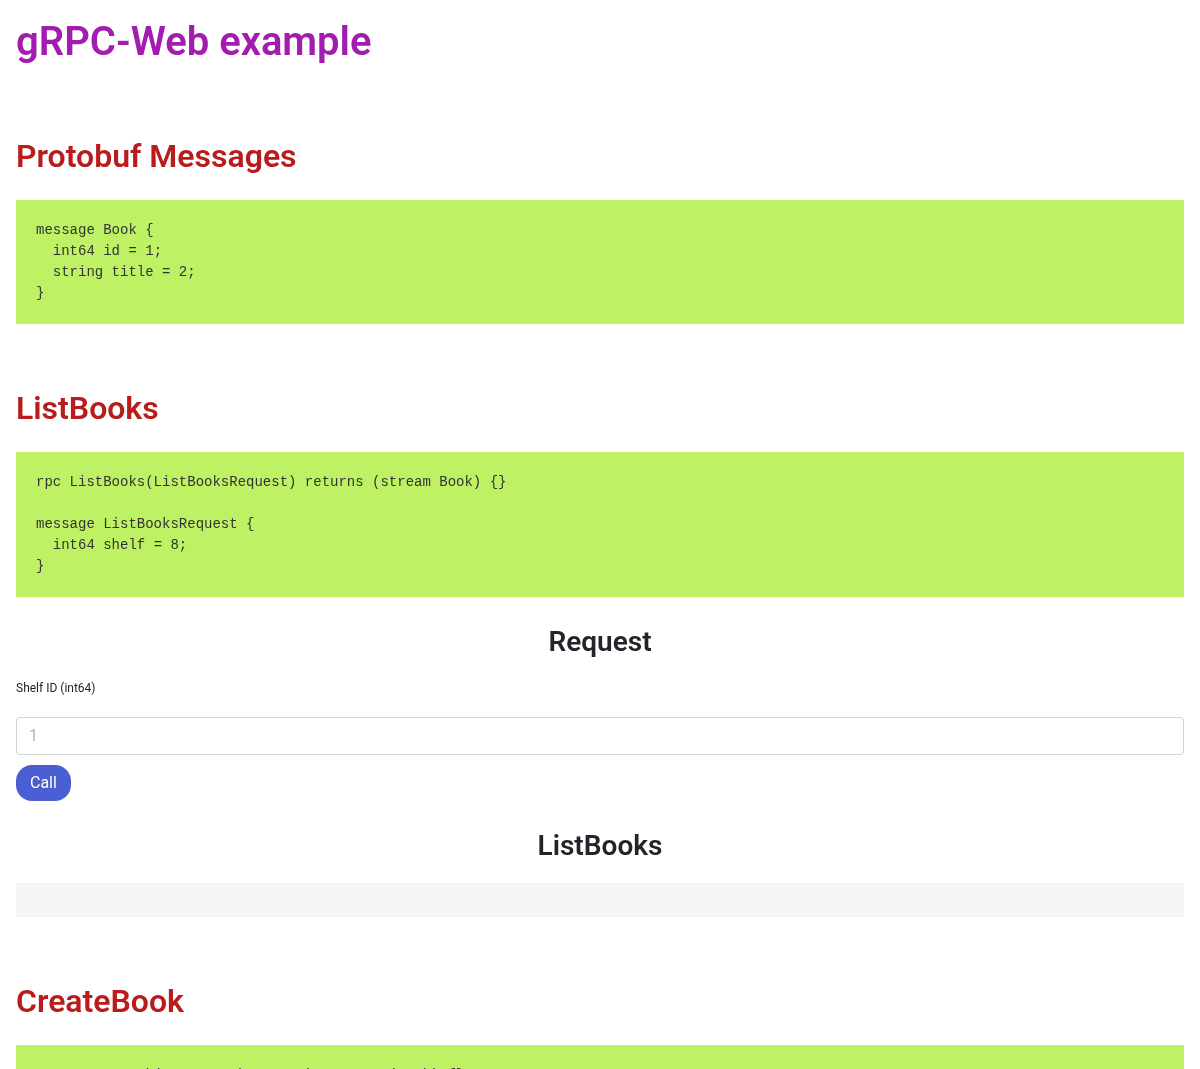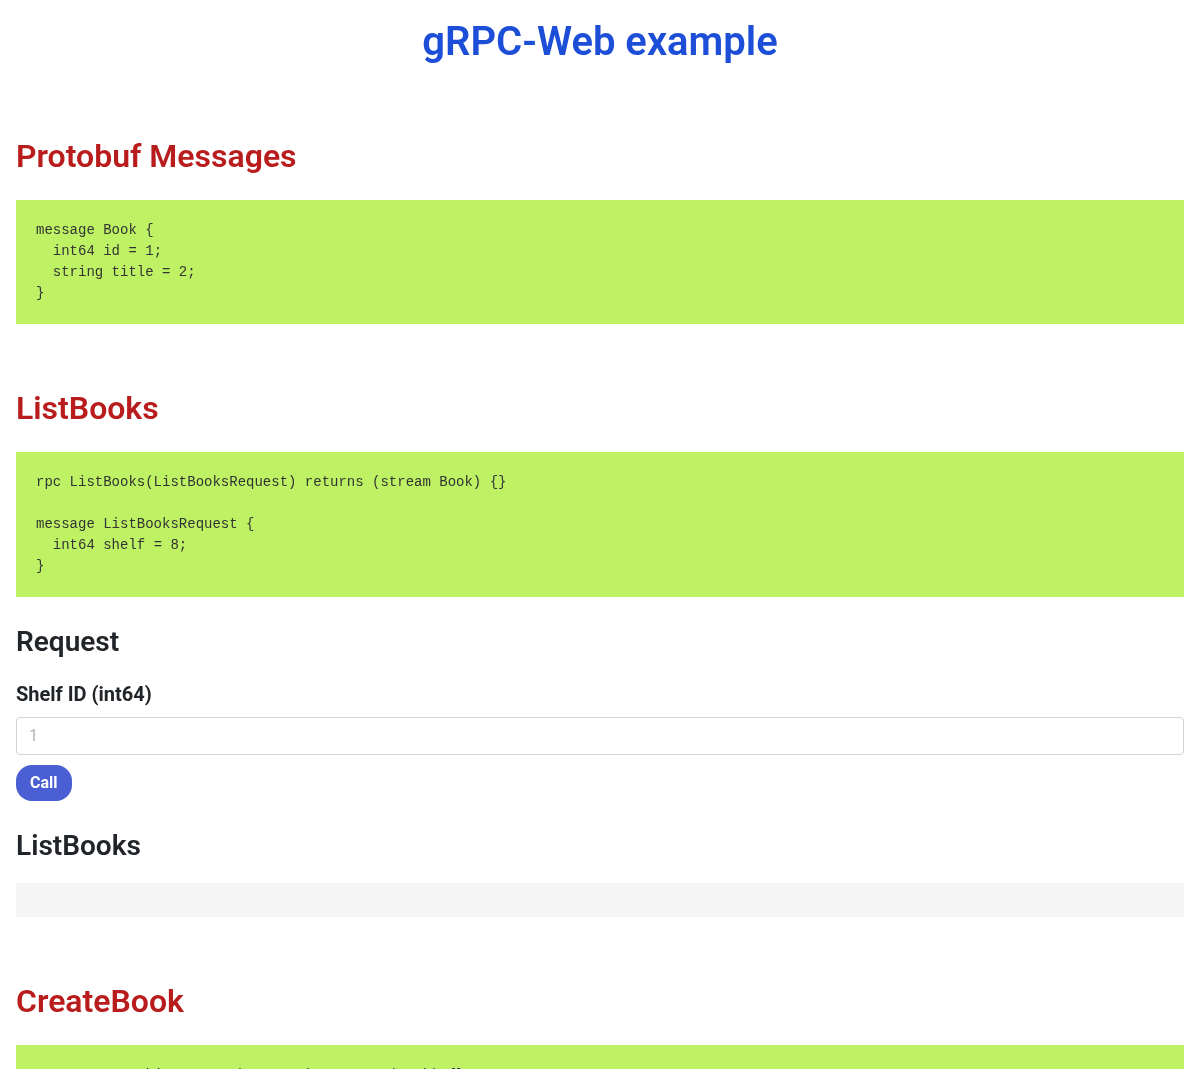--- a/index.html
+++ b/index.html
@@ -11,51 +11,51 @@
       font-family: -apple-system, BlinkMacSystemFont, "Segoe UI", Roboto, "Helvetica Neue", Arial, sans-serif;
       color: #212529;
       background: #ffffff;
       font-size: 16px;
       line-height: 1.5;
     }
     h1 {
       font-size: 40px;
       font-weight: 600;
       margin: 12px 0 8px 0;
-      color: #1d4ed8;
-      text-align: center;
+      color: #a21caf;
     }
     h2 {
       font-size: 32px;
       font-weight: 600;
       margin: 60px 0 20px 0;
       color: #b91c1c;
     }
     h3 {
       font-size: 28px;
       font-weight: 600;
       margin: 24px 0 16px 0;
       color: #212529;
+      text-align: center;
     }
     pre {
       background: #bef264;
       padding: 20px;
       margin: 0;
       font-family: SFMono-Regular, Menlo, Monaco, Consolas, "Liberation Mono", "Courier New", monospace;
       font-size: 14px;
       line-height: 1.5;
       color: #333;
       white-space: pre-wrap;
       overflow-x: auto;
     }
     .form-label {
-      font-weight: 700;
-      font-size: 20px;
+      font-weight: 400;
+      font-size: 12px;
       display: block;
-      margin-bottom: 8px;
+      margin-bottom: 20px;
       color: #212529;
     }
     .form-input {
       width: 100%;
       padding: 6px 12px;
       font-size: 16px;
       border: 1px solid #ced4da;
       border-radius: 4px;
       background: #ffffff;
       color: #495057;
@@ -67,21 +67,21 @@
     }
     .btn-call {
       display: inline-block;
       margin-top: 10px;
       padding: 7px 14px;
       background: #4a5fd3;
       color: #ffffff;
       border: none;
       border-radius: 16px;
       font-size: 16px;
-      font-weight: 700;
+      font-weight: 400;
       cursor: pointer;
       line-height: 1.4;
       font-family: inherit;
     }
     .response-box {
       background: #f5f5f5;
       min-height: 34px;
       padding: 8px 20px;
       margin: 0;
     }

